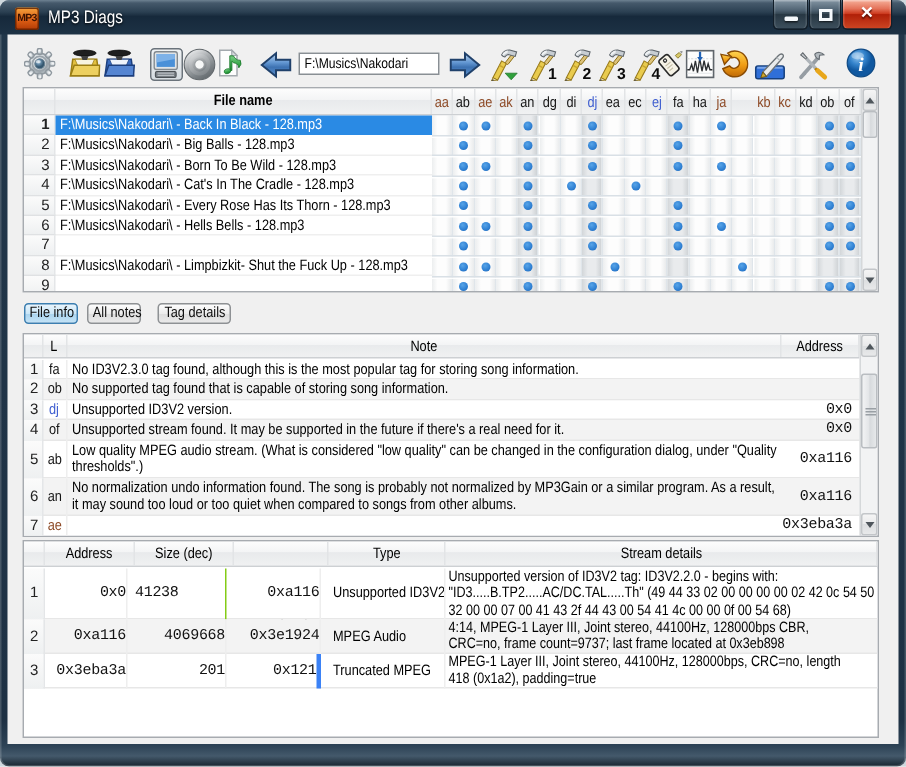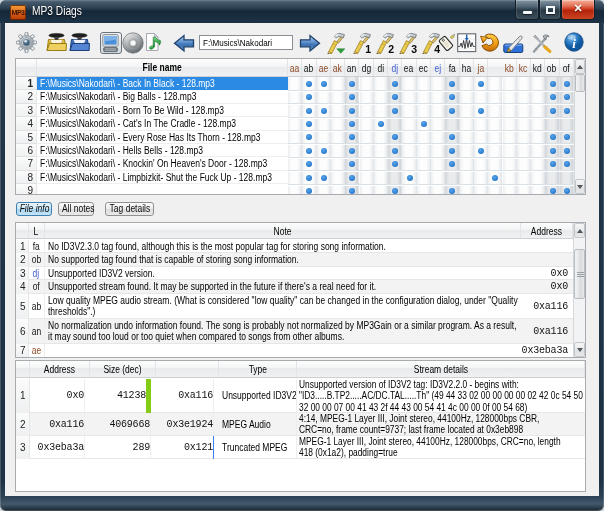--- a/index.html
+++ b/index.html
@@ -16,21 +16,21 @@
 .hcell{position:absolute;top:0;bottom:0;border-right:1px solid #e2e4e6;}
 .htext{position:absolute;width:100%;text-align:center;color:#000;}
 .mono{font-family:"Liberation Mono",monospace;}
 .dot{position:absolute;width:6px;height:6px;border-radius:50%;background:radial-gradient(circle at 40% 35%,#57a4e8 0%,#2e7fd2 60%,#2268b4 100%);}
 .sb{position:absolute;background:#f2f3f4;border-left:1px solid #d5d8da;}
 .sbtn{position:absolute;left:0;width:100%;height:15px;background:linear-gradient(180deg,#f5f5f5,#e9eaeb 50%,#dcdee0 51%,#e8e9ea);border:1px solid #c3c6c9;border-radius:2px;}
 .arr{position:absolute;left:50%;top:50%;transform:translate(-50%,-50%);width:0;height:0;}
 .thumb{position:absolute;left:0;width:100%;background:linear-gradient(90deg,#f2f3f4,#e4e6e8 45%,#d7dadd 55%,#e6e8ea);border:1px solid #b9bdc1;border-radius:2px;}
 .tab{position:absolute;height:14px;border-radius:3px;font-size:10px;text-align:center;line-height:12.5px;color:#0c0c0c;white-space:nowrap;}
 .tab.off{background:linear-gradient(180deg,#fdfdfd,#ececec 50%,#dddddd 51%,#e9e9e9);border:1px solid #8e9194;}
-.tab.on{background:linear-gradient(180deg,#e8f4fc,#cbe7f8 50%,#a9d4ef 51%,#c4e3f6);border:1px solid #3c7fb1;font-style:italic;}
+.tab.on{background:linear-gradient(180deg,#e8f4fc,#cbe7f8 50%,#a9d4ef 51%,#c4e3f6);border:1px solid #3c7fb1;}
 .cap{position:absolute;top:0;height:20px;border:1px solid #121e29;border-top:none;border-radius:0 0 4px 4px;}
 .capbg{background:linear-gradient(180deg,#8496a4 0%,#516474 35%,#31434f 50%,#273743 51%,#3d4f5c 100%);box-shadow:inset 0 1px 0 rgba(255,255,255,.3),inset 1px 0 0 rgba(255,255,255,.12),inset -1px 0 0 rgba(255,255,255,.12);}
 </style></head><body>
 <div id="win">
 
 <div id="titlebar"></div>
 <div id="client"></div>
 <div class="abs" style="left:10px;top:5px;width:16px;height:15px;border-radius:2px;background:linear-gradient(180deg,#f6a23c,#d95b13 60%,#b13a05);box-shadow:inset 0 0 0 1px rgba(90,30,0,.8);">
 <div class="abs" style="left:0;top:4px;width:16px;text-align:center;font-size:7px;font-weight:bold;color:#3c1200;letter-spacing:-0.5px;">MP3</div>
     </div>
@@ -362,21 +362,20 @@
 <div class="abs" style="left:0;top:58.2px;width:20.5px;height:13.4px;background:linear-gradient(180deg,#fbfbfb,#eef0f1);border-right:1px solid #e4e6e8;border-bottom:1px solid #dfe1e3;font-size:10px;text-align:right;padding-right:2.5px;line-height:13.4px;color:#222;">4</div>
 <div class="abs" style="left:20.5px;top:58.2px;width:251.5px;height:13.4px;color:#000;font-size:10px;line-height:13.4px;padding-left:3px;white-space:nowrap;overflow:hidden;"><span style="display:inline-block;transform:scaleX(.85);transform-origin:0 50%;white-space:pre;">F:\Musics\Nakodari\ - Cat's In The Cradle - 128.mp3</span></div>
 <div class="abs" style="left:0;top:71.6px;width:558px;height:13.4px;border-bottom:1px solid #efefef;"></div>
 <div class="abs" style="left:0;top:71.6px;width:20.5px;height:13.4px;background:linear-gradient(180deg,#fbfbfb,#eef0f1);border-right:1px solid #e4e6e8;border-bottom:1px solid #dfe1e3;font-size:10px;text-align:right;padding-right:2.5px;line-height:13.4px;color:#222;">5</div>
 <div class="abs" style="left:20.5px;top:71.6px;width:251.5px;height:13.4px;color:#000;font-size:10px;line-height:13.4px;padding-left:3px;white-space:nowrap;overflow:hidden;"><span style="display:inline-block;transform:scaleX(.85);transform-origin:0 50%;white-space:pre;">F:\Musics\Nakodari\ - Every Rose Has Its Thorn - 128.mp3</span></div>
 <div class="abs" style="left:0;top:85.0px;width:558px;height:13.4px;border-bottom:1px solid #efefef;"></div>
 <div class="abs" style="left:0;top:85.0px;width:20.5px;height:13.4px;background:linear-gradient(180deg,#fbfbfb,#eef0f1);border-right:1px solid #e4e6e8;border-bottom:1px solid #dfe1e3;font-size:10px;text-align:right;padding-right:2.5px;line-height:13.4px;color:#222;">6</div>
 <div class="abs" style="left:20.5px;top:85.0px;width:251.5px;height:13.4px;color:#000;font-size:10px;line-height:13.4px;padding-left:3px;white-space:nowrap;overflow:hidden;"><span style="display:inline-block;transform:scaleX(.85);transform-origin:0 50%;white-space:pre;">F:\Musics\Nakodari\ - Hells Bells - 128.mp3</span></div>
 <div class="abs" style="left:0;top:98.4px;width:558px;height:13.4px;border-bottom:1px solid #efefef;"></div>
 <div class="abs" style="left:0;top:98.4px;width:20.5px;height:13.4px;background:linear-gradient(180deg,#fbfbfb,#eef0f1);border-right:1px solid #e4e6e8;border-bottom:1px solid #dfe1e3;font-size:10px;text-align:right;padding-right:2.5px;line-height:13.4px;color:#222;">7</div>
-<div class="abs" style="left:20.5px;top:98.4px;width:251.5px;height:13.4px;color:#000;font-size:10px;line-height:13.4px;padding-left:3px;white-space:nowrap;overflow:hidden;"><span style="display:inline-block;transform:scaleX(.85);transform-origin:0 50%;white-space:pre;">F:\Musics\Nakodari\ - Knockin' On Heaven's Door - 128.mp3</span></div>
 <div class="abs" style="left:0;top:111.8px;width:558px;height:13.4px;border-bottom:1px solid #efefef;"></div>
 <div class="abs" style="left:0;top:111.8px;width:20.5px;height:13.4px;background:linear-gradient(180deg,#fbfbfb,#eef0f1);border-right:1px solid #e4e6e8;border-bottom:1px solid #dfe1e3;font-size:10px;text-align:right;padding-right:2.5px;line-height:13.4px;color:#222;">8</div>
 <div class="abs" style="left:20.5px;top:111.8px;width:251.5px;height:13.4px;color:#000;font-size:10px;line-height:13.4px;padding-left:3px;white-space:nowrap;overflow:hidden;"><span style="display:inline-block;transform:scaleX(.85);transform-origin:0 50%;white-space:pre;">F:\Musics\Nakodari\ - Limpbizkit- Shut the Fuck Up - 128.mp3</span></div>
 <div class="abs" style="left:0;top:125.2px;width:558px;height:13.4px;border-bottom:1px solid #efefef;"></div>
 <div class="abs" style="left:0;top:125.2px;width:20.5px;height:13.4px;background:linear-gradient(180deg,#fbfbfb,#eef0f1);border-right:1px solid #e4e6e8;border-bottom:1px solid #dfe1e3;font-size:10px;text-align:right;padding-right:2.5px;line-height:13.4px;color:#222;">9</div>
 <div class="abs" style="left:272.0px;top:18px;width:14.30px;height:117px;background:linear-gradient(90deg,#eceeef,#fdfdfd 28%,#fdfdfd 72%,#e9ebec);border-right:1px solid #dfe5ea;"></div>
 <div class="abs" style="left:286.3px;top:18px;width:14.30px;height:117px;background:linear-gradient(90deg,#eceeef,#fdfdfd 28%,#fdfdfd 72%,#e9ebec);border-right:1px solid #dfe5ea;"></div>
 <div class="abs" style="left:300.6px;top:18px;width:14.30px;height:117px;background:linear-gradient(90deg,#eceeef,#fdfdfd 28%,#fdfdfd 72%,#e9ebec);border-right:1px solid #dfe5ea;"></div>
 <div class="abs" style="left:314.9px;top:18px;width:14.30px;height:117px;background:linear-gradient(90deg,#eceeef,#fdfdfd 28%,#fdfdfd 72%,#e9ebec);border-right:1px solid #dfe5ea;"></div>
 <div class="abs" style="left:329.2px;top:18px;width:14.30px;height:117px;background:linear-gradient(90deg,#d2d6d9,#e9ebed 30%,#e9ebed 70%,#ced2d5);border-right:1px solid #dfe5ea;"></div>
@@ -547,31 +546,31 @@
 <div class="hcell" style="left:203px;width:78px;">
           <div class="htext" style="top:3px;font-size:10px;"><span style="display:inline-block;transform:scaleX(.85);transform-origin:50% 50%;white-space:pre;">Type</span></div>
         </div>
 <div class="hcell" style="left:281px;width:288px;">
           <div class="htext" style="top:3px;font-size:10px;"><span style="display:inline-block;transform:scaleX(.85);transform-origin:50% 50%;white-space:pre;">Stream details</span></div>
         </div>
 </div>
 <div class="abs" style="left:0;top:17.5px;width:569px;height:34px;background:#ffffff;border-bottom:1px solid #e7e7e7;"></div>
 <div class="abs" style="left:0;top:17.5px;width:14px;height:34px;background:linear-gradient(180deg,#fbfbfb,#eef0f1);border-right:1px solid #e4e6e8;font-size:10px;padding-left:4px;line-height:34px;color:#222;">1</div>
 <div class="abs mono" style="left:14px;top:17.5px;width:55px;height:34px;font-size:10px;letter-spacing:-0.2px;text-align:right;line-height:34px;color:#111;border-right:1px solid #eee;">0x0</div>
-<div class="abs mono" style="left:74px;top:17.5px;width:61px;height:34px;font-size:10px;letter-spacing:-0.2px;text-align:right;line-height:34px;color:#111;border-right:5px solid #84cc16;">41238</div>
+<div class="abs mono" style="left:74px;top:17.5px;width:61px;height:34px;font-size:10px;letter-spacing:-0.2px;text-align:left;line-height:34px;color:#111;border-right:1px solid #84cc16;">41238</div>
 <div class="abs mono" style="left:140px;top:17.5px;width:58px;height:34px;font-size:10px;letter-spacing:-0.2px;text-align:right;line-height:34px;color:#111;border-right:1px solid #eee;">0xa116</div>
 <div class="abs" style="left:203px;top:17.5px;width:78px;height:34px;font-size:10px;padding-left:3px;line-height:34px;color:#000;border-right:1px solid #eee;white-space:nowrap;overflow:hidden;"><span style="display:inline-block;transform:scaleX(.85);transform-origin:0 50%;white-space:pre;">Unsupported ID3V2</span></div>
 <div class="abs" style="left:281px;top:17.5px;width:288px;height:34px;font-size:10px;line-height:11.3px;padding:0.5px 0 0 2px;color:#000;overflow:hidden;white-space:nowrap;"><span style="display:inline-block;transform:scaleX(.838);transform-origin:0 50%;white-space:pre;">Unsupported version of ID3V2 tag: ID3V2.2.0 - begins with:<br>"ID3.....B.TP2.....AC/DC.TAL.....Th" (49 44 33 02 00 00 00 00 02 42 0c 54 50<br>32 00 00 07 00 41 43 2f 44 43 00 54 41 4c 00 00 0f 00 54 68)</span></div>
 <div class="abs" style="left:0;top:51.5px;width:569px;height:23px;background:#f3f3f3;border-bottom:1px solid #e7e7e7;"></div>
 <div class="abs" style="left:0;top:51.5px;width:14px;height:23px;background:linear-gradient(180deg,#fbfbfb,#eef0f1);border-right:1px solid #e4e6e8;font-size:10px;padding-left:4px;line-height:23px;color:#222;">2</div>
 <div class="abs mono" style="left:14px;top:51.5px;width:55px;height:23px;font-size:10px;letter-spacing:-0.2px;text-align:right;line-height:23px;color:#111;border-right:1px solid #eee;">0xa116</div>
 <div class="abs mono" style="left:74px;top:51.5px;width:61px;height:23px;font-size:10px;letter-spacing:-0.2px;text-align:right;line-height:23px;color:#111;border-right:1px solid #eee;">4069668</div>
 <div class="abs mono" style="left:140px;top:51.5px;width:58px;height:23px;font-size:10px;letter-spacing:-0.2px;text-align:right;line-height:23px;color:#111;border-right:1px solid #eee;">0x3e1924</div>
 <div class="abs" style="left:203px;top:51.5px;width:78px;height:23px;font-size:10px;padding-left:3px;line-height:23px;color:#000;border-right:1px solid #eee;white-space:nowrap;overflow:hidden;"><span style="display:inline-block;transform:scaleX(.85);transform-origin:0 50%;white-space:pre;">MPEG Audio</span></div>
 <div class="abs" style="left:281px;top:51.5px;width:288px;height:23px;font-size:10px;line-height:11.3px;padding:0.5px 0 0 2px;color:#000;overflow:hidden;white-space:nowrap;"><span style="display:inline-block;transform:scaleX(.838);transform-origin:0 50%;white-space:pre;">4:14, MPEG-1 Layer III, Joint stereo, 44100Hz, 128000bps CBR,<br>CRC=no, frame count=9737; last frame located at 0x3eb898</span></div>
 <div class="abs" style="left:0;top:74.5px;width:569px;height:23.5px;background:#ffffff;border-bottom:1px solid #e7e7e7;"></div>
 <div class="abs" style="left:0;top:74.5px;width:14px;height:23.5px;background:linear-gradient(180deg,#fbfbfb,#eef0f1);border-right:1px solid #e4e6e8;font-size:10px;padding-left:4px;line-height:23.5px;color:#222;">3</div>
 <div class="abs mono" style="left:14px;top:74.5px;width:55px;height:23.5px;font-size:10px;letter-spacing:-0.2px;text-align:right;line-height:23.5px;color:#111;border-right:1px solid #eee;">0x3eba3a</div>
-<div class="abs mono" style="left:74px;top:74.5px;width:61px;height:23.5px;font-size:10px;letter-spacing:-0.2px;text-align:right;line-height:23.5px;color:#111;border-right:1px solid #eee;">289</div>
-<div class="abs mono" style="left:140px;top:74.5px;width:58px;height:23.5px;font-size:10px;letter-spacing:-0.2px;text-align:right;line-height:23.5px;color:#111;border-right:1px solid #3b82f6;">0x121</div>
+<div class="abs mono" style="left:74px;top:74.5px;width:61px;height:23.5px;font-size:10px;letter-spacing:-0.2px;text-align:right;line-height:23.5px;color:#111;border-right:1px solid #eee;">201</div>
+<div class="abs mono" style="left:140px;top:74.5px;width:58px;height:23.5px;font-size:10px;letter-spacing:-0.2px;text-align:right;line-height:23.5px;color:#111;border-right:3px solid #3b82f6;">0x121</div>
 <div class="abs" style="left:203px;top:74.5px;width:78px;height:23.5px;font-size:10px;padding-left:3px;line-height:23.5px;color:#000;border-right:1px solid #eee;white-space:nowrap;overflow:hidden;"><span style="display:inline-block;transform:scaleX(.85);transform-origin:0 50%;white-space:pre;">Truncated MPEG</span></div>
 <div class="abs" style="left:281px;top:74.5px;width:288px;height:23.5px;font-size:10px;line-height:11.3px;padding:0.5px 0 0 2px;color:#000;overflow:hidden;white-space:nowrap;"><span style="display:inline-block;transform:scaleX(.838);transform-origin:0 50%;white-space:pre;">MPEG-1 Layer III, Joint stereo, 44100Hz, 128000bps, CRC=no, length<br>418 (0x1a2), padding=true</span></div>
 </div>
 </div>
 </body></html>

